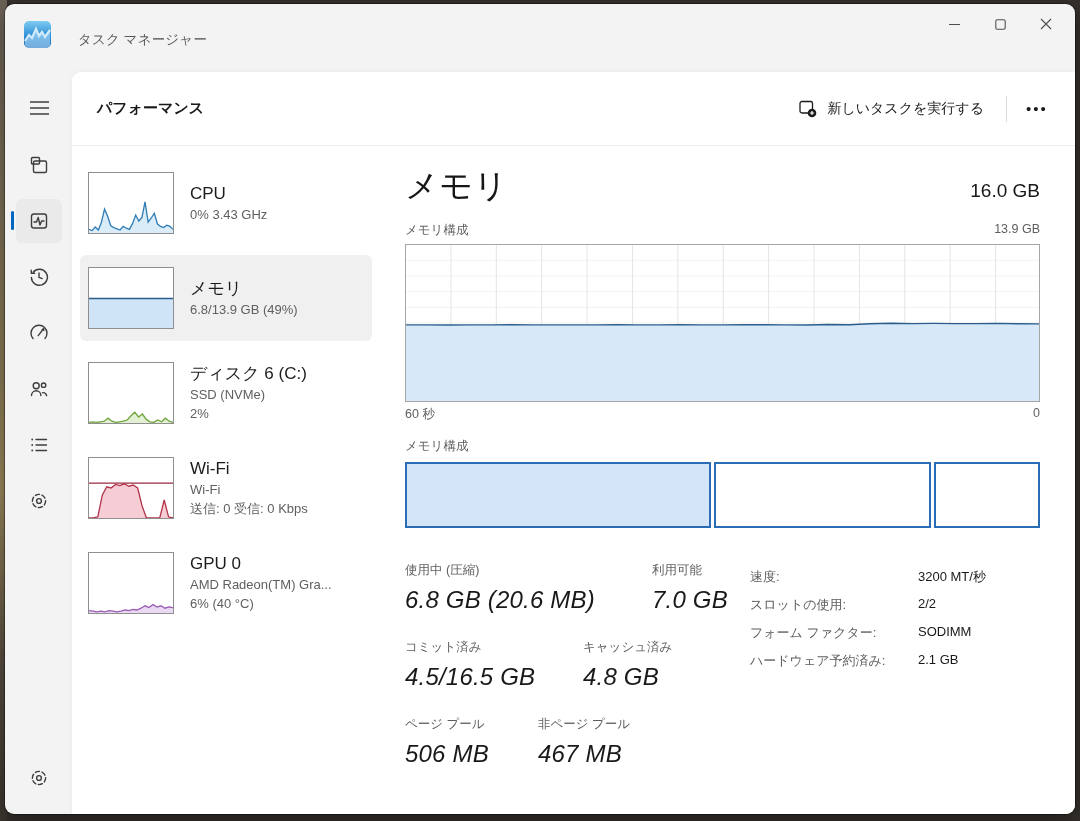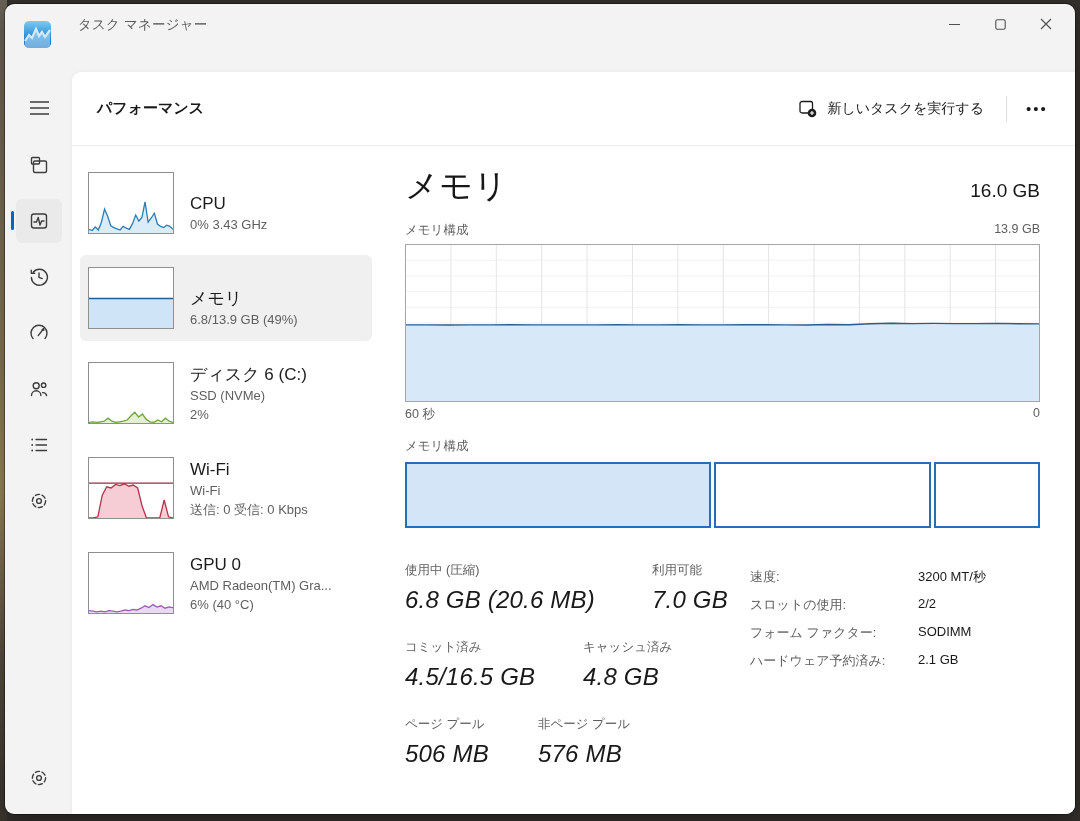--- a/index.html
+++ b/index.html
@@ -14,21 +14,21 @@
   .window{
     position:absolute;left:5px;top:4px;width:1070px;height:810px;
     background:#f3f3f3;border-radius:9px;overflow:hidden;
     box-shadow:0 0 0 1px rgba(0,0,0,.35),0 8px 24px rgba(0,0,0,.4);
   }
   
   .titlebar{position:absolute;left:0;top:0;right:0;height:68px;display:flex;align-items:flex-start;}
   .app-icon{position:absolute;left:19px;top:17px;width:27px;height:27px;border-radius:5px;
     background:linear-gradient(180deg,#7ecbf2 0%,#2f8fd6 55%,#1667b8 100%);overflow:hidden;}
   .app-icon svg{display:block}
-  .app-title{position:absolute;left:73px;top:12px;font-size:13.5px;color:#5a5a5a;letter-spacing:.2px;}
+  .app-title{position:absolute;left:73px;top:27px;font-size:13.5px;color:#5a5a5a;letter-spacing:.2px;font-family:Liberation Serif, serif;}
   .win-controls{position:absolute;right:6px;top:0;display:flex;}
   .win-btn{width:46px;height:40px;display:flex;align-items:center;justify-content:center;color:#4f4f4f;}
   
   .rail{position:absolute;left:0;top:68px;bottom:0;width:67px;}
   .rail-btn{position:absolute;left:11px;width:46px;height:44px;border-radius:6px;
     display:flex;align-items:center;justify-content:center;}
   .rail-btn svg{stroke:#3d3d3d;fill:none;stroke-width:1.4;stroke-linecap:round;stroke-linejoin:round;}
   .rail-btn.selected{background:#eaeaea;}
   .accent-pill{position:absolute;left:6px;width:3px;height:19px;border-radius:2px;background:#0067c0;}
   
@@ -37,21 +37,21 @@
   .panel-header{position:absolute;left:0;top:0;right:0;height:73px;display:flex;align-items:center;
     border-bottom:1px solid #ededed;}
   .panel-title{margin-left:25px;font-size:15px;font-weight:700;color:#191919;}
   .header-right{margin-left:auto;display:flex;align-items:center;margin-right:18px;}
   .runtask-btn{display:flex;align-items:center;gap:10px;padding:8px 12px;border-radius:5px;color:#1a1a1a;font-size:14px;}
   .header-divider{width:1px;height:26px;background:#dcdcdc;margin:0 10px;}
   .more-btn{width:40px;height:32px;display:flex;align-items:center;justify-content:center;
     font-size:15px;letter-spacing:2px;color:#1a1a1a;border-radius:5px;}
   
   .perf-list{position:absolute;left:8px;top:88px;width:292px;display:flex;flex-direction:column;gap:9px;}
-  .perf-item{display:flex;align-items:flex-end;gap:16px;padding:12px 10px 12px 8px;border-radius:6px;}
+  .perf-item{display:flex;align-items:center;gap:16px;padding:12px 10px 12px 8px;border-radius:6px;}
   .perf-item.selected{background:#f0f0f0;}
   .thumb{width:84px;height:60px;background:#fff;border:1px solid #8f8f8f;flex:none;}
   .thumb svg{display:block;width:100%;height:100%;}
   .perf-text{padding-top:0px;min-width:0;}
   .perf-title{font-size:17px;color:#1b1b1b;line-height:22px;}
   .perf-sub{font-size:13px;color:#5f5f5f;line-height:19px;white-space:nowrap;}
   
   .content{position:absolute;left:333px;top:92px;right:35px;}
   .content-titlerow{display:flex;align-items:baseline;justify-content:space-between;}
   .mem-title{font-size:33px;font-weight:300;color:#161616;letter-spacing:.5px;}
@@ -334,21 +334,21 @@
             <div class="s-value">4.8 GB</div>
           </div>
         </div>
         <div class="stat-row">
           <div class="stat-cell w-c">
             <div class="s-label">ページ プール</div>
             <div class="s-value">506 MB</div>
           </div>
           <div class="stat-cell">
             <div class="s-label">非ページ プール</div>
-            <div class="s-value">576 MB</div>
+            <div class="s-value">467 MB</div>
           </div>
         </div>
 
         <div class="details">
           <div class="detail-row">
             <span class="d-label">速度:</span>
             <span class="d-value">3200 MT/秒</span>
           </div>
           <div class="detail-row">
             <span class="d-label">スロットの使用:</span>

